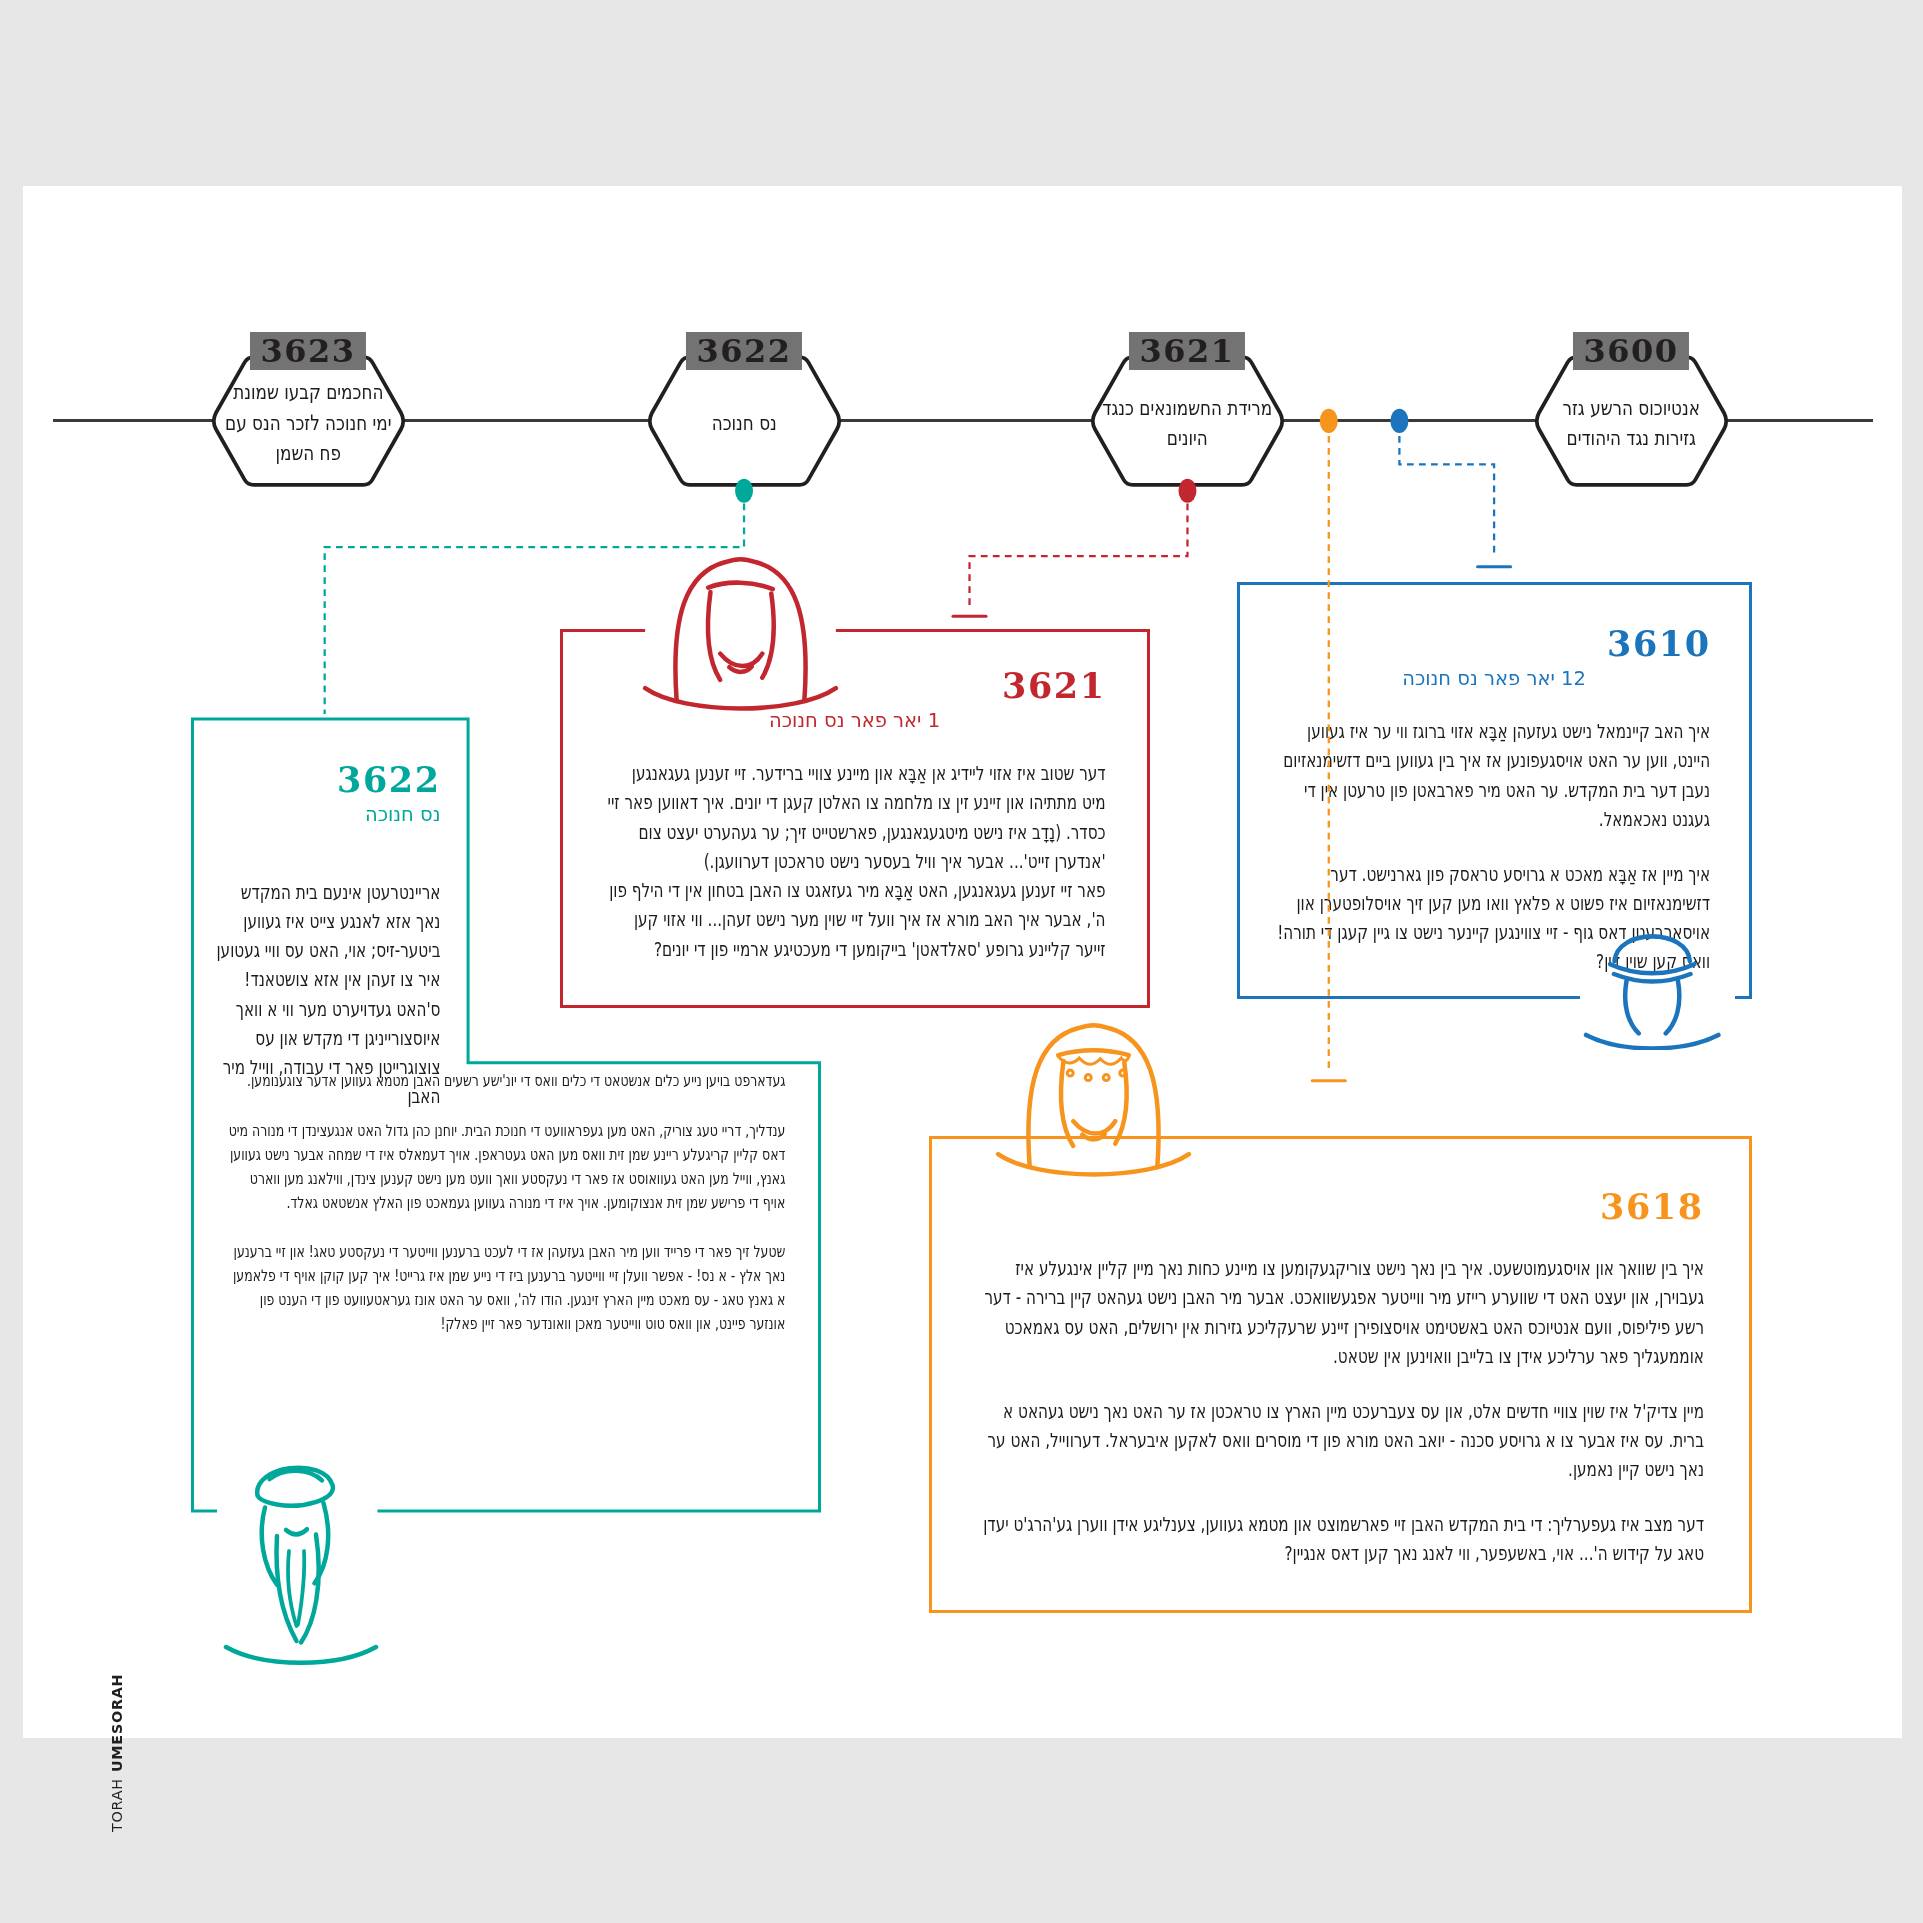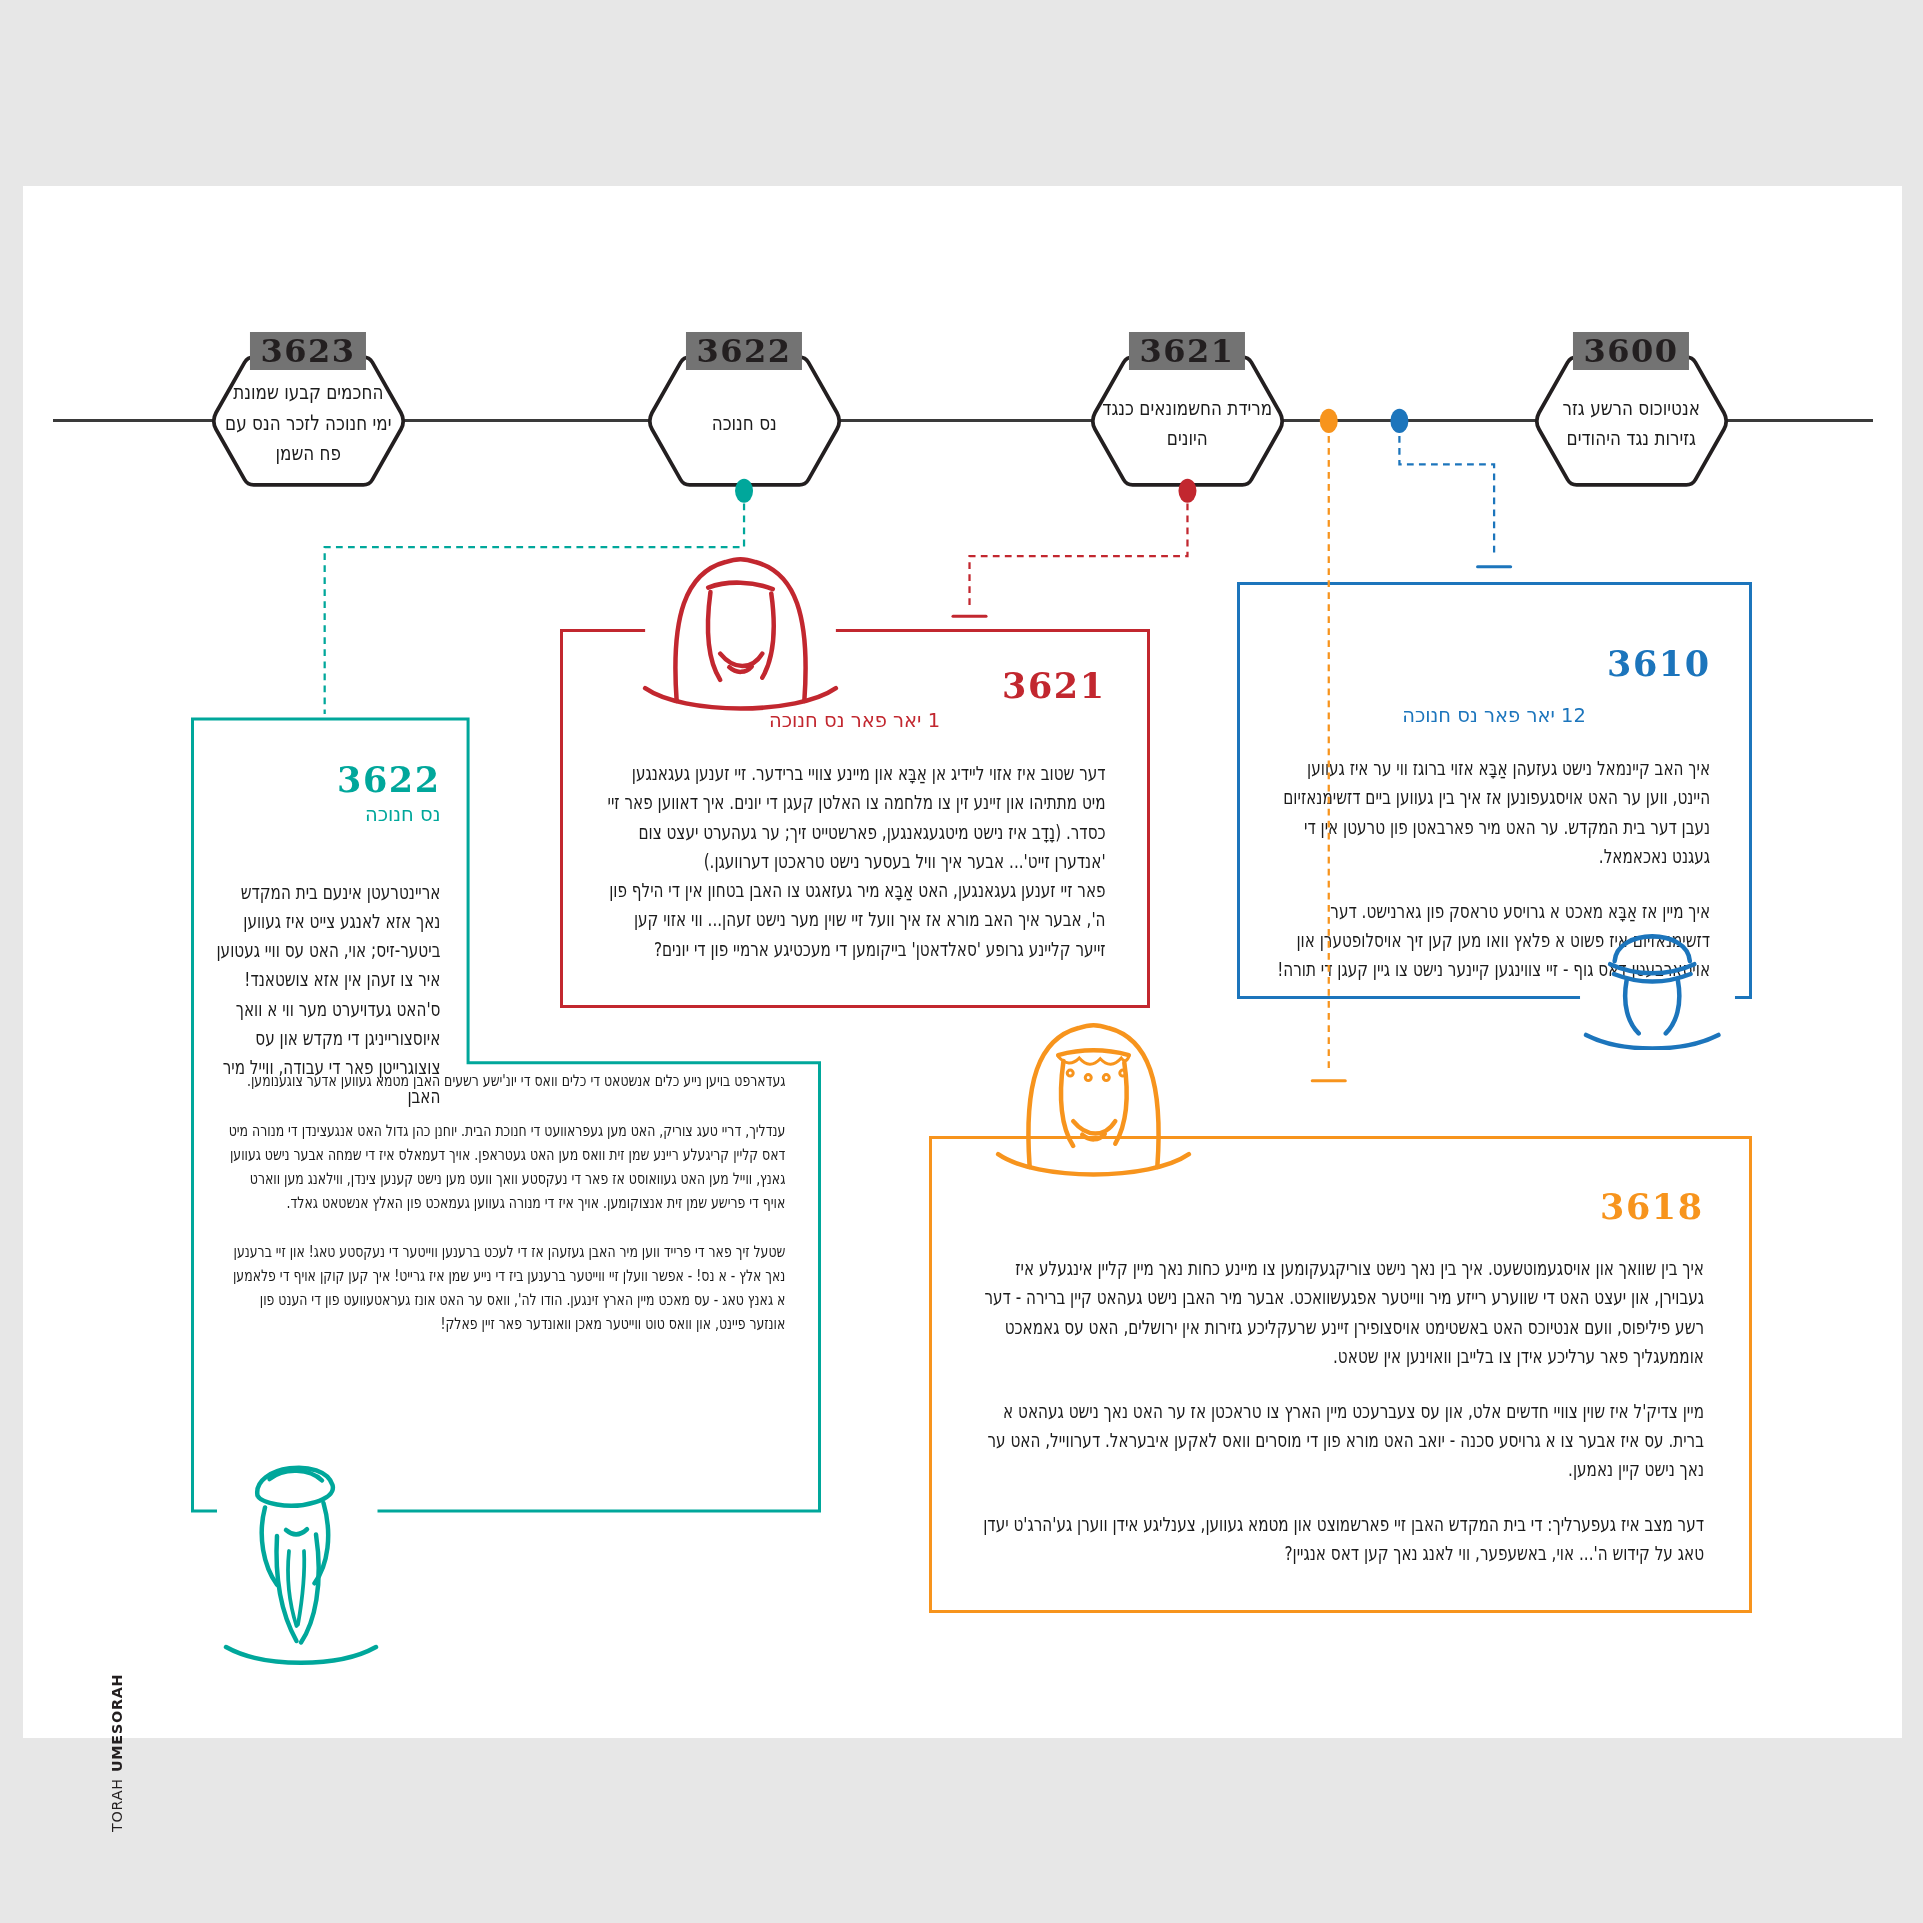--- a/index.html
+++ b/index.html
@@ -23,21 +23,21 @@
 
   
   .box{position:absolute;background:#fff;border:3px solid;box-sizing:border-box;}
   .box.red{left:537px;top:443px;width:590px;height:379px;border-color:#c2272f;padding:33px 41px 0;}
   .box.blue{left:1214px;top:396px;width:515px;height:417px;border-color:#1c75bc;padding:38px 38px 0;}
   .box.orange{left:906px;top:950px;width:823px;height:477px;border-color:#f7941d;padding:47px 45px 12px;}
   .box-year{font-family:"DejaVu Serif",serif;font-weight:800;font-size:35px;
             letter-spacing:1.5px;text-align:right;direction:rtl;}
   .box-sub{font-size:19.5px;margin-top:3px;text-align:center;direction:rtl;}
   .red .box-year,.red .box-sub{color:#c2272f;}
-  .blue .box-year,.blue .box-sub{color:#1c75bc;margin-top:20px;}
+  .blue .box-year,.blue .box-sub{color:#1c75bc;}
   .orange .box-year,.orange .box-sub{color:#f7941d;}
   .teal-year,.teal-sub{color:#00a79b;}
   .box-text{margin-top:27px;direction:rtl;text-align:right;font-size:19.5px;
             line-height:1.5;color:#1b1b1b;}
   .box-text p{margin:0 0 25.6px;}
   .box.red .box-text p{margin:0;}
   .cond{width:128.2%;margin-left:-28.2%;transform:scaleX(0.78);transform-origin:top right;}
   .box.red .box-text p.cond{margin:0;}
 
   

